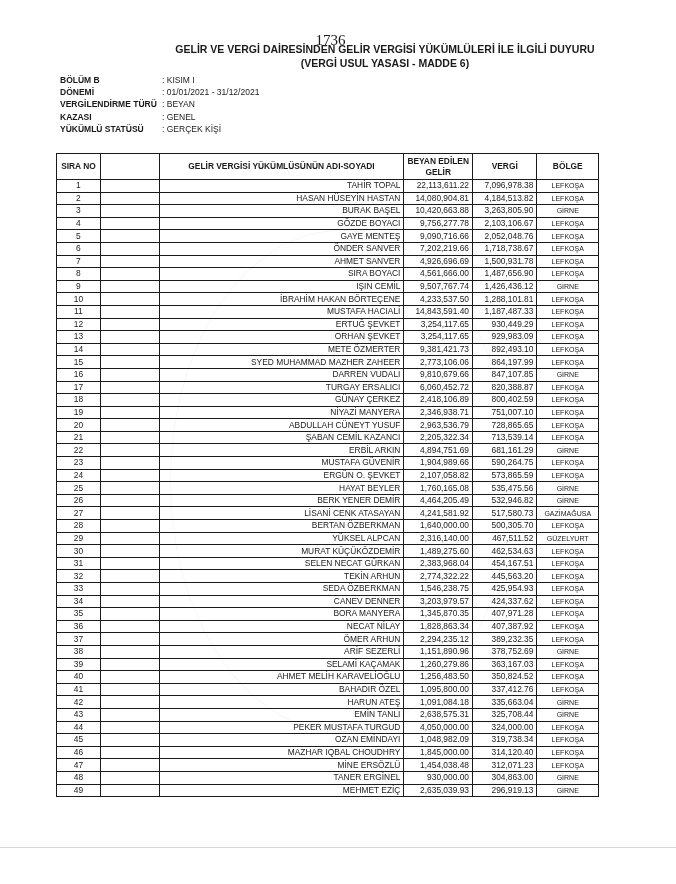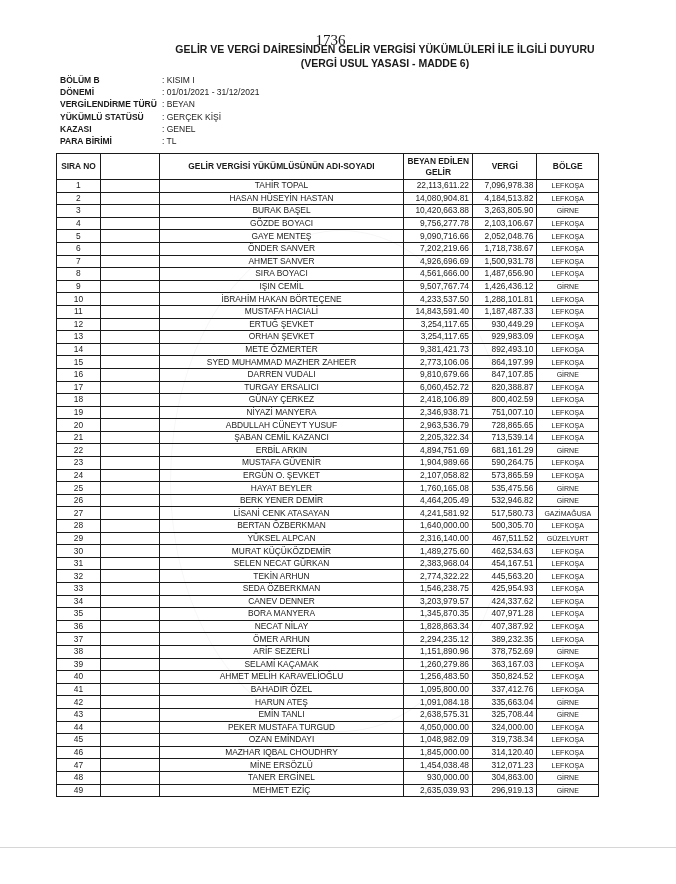--- a/index.html
+++ b/index.html
@@ -11,21 +11,21 @@
   .meta-label { width: 102px; }
   .meta-value { font-weight: normal; }
   .watermark { position: absolute; left: 170px; top: 230px; width: 340px; height: 500px; border: 1px solid rgba(0,0,0,0.035); border-radius: 50%; pointer-events: none; }
   table { position: absolute; top: 153px; left: 56px; width: 543px; border-collapse: collapse; font-size: 8.4px; }
   th, td { border: 1.4px solid #1a1a1a; padding: 0 3px; white-space: nowrap; }
   th { font-weight: bold; height: 25px; font-size: 8.4px; line-height: 11px; text-align: center; }
   td { height: 11.6px; line-height: 11px; }
   td.no { text-align: center; }
   td.num { text-align: right; }
   td.reg { text-align: center; font-size: 7px; }
-  td.name { text-align: center; margin-top: 32px; }
+  td.name { text-align: right; margin-top: 32px; }
   .bottom-rule { position: absolute; top: 847px; left: 0; width: 676px; height: 1px; background: #d6d6d6; }
 </style>
 </head>
 <body>
 
 <div class="watermark"></div>
 
 <div class="page-num">1736</div>
 <div class="title">
   <div>GELİR VE VERGİ DAİRESİNDEN GELİR VERGİSİ YÜKÜMLÜLERİ İLE İLGİLİ DUYURU</div>
@@ -39,30 +39,26 @@
     </div>
     <div class="meta-row">
       <span class="meta-label">DÖNEMİ</span>
       <span class="meta-value">: 01/01/2021 - 31/12/2021</span>
     </div>
     <div class="meta-row">
       <span class="meta-label">VERGİLENDİRME TÜRÜ</span>
       <span class="meta-value">: BEYAN</span>
     </div>
     <div class="meta-row">
-      <span class="meta-label">YÜKÜMLÜ STATÜSÜ</span>
-      <span class="meta-value">: GERÇEK KİŞİ</span>
-    </div>
-    <div class="meta-row">
       <span class="meta-label">KAZASI</span>
       <span class="meta-value">: GENEL</span>
     </div>
     <div class="meta-row">
-      <span class="meta-label">PARA BİRİMİ</span>
-      <span class="meta-value">: TL</span>
+      <span class="meta-label">YÜKÜMLÜ STATÜSÜ</span>
+      <span class="meta-value">: GERÇEK KİŞİ</span>
     </div>
   </div>
 
 <table>
   <colgroup>
     <col style="width:44px">
       <col style="width:62px">
       <col style="width:248px">
       <col style="width:62px">
       <col style="width:65px">

